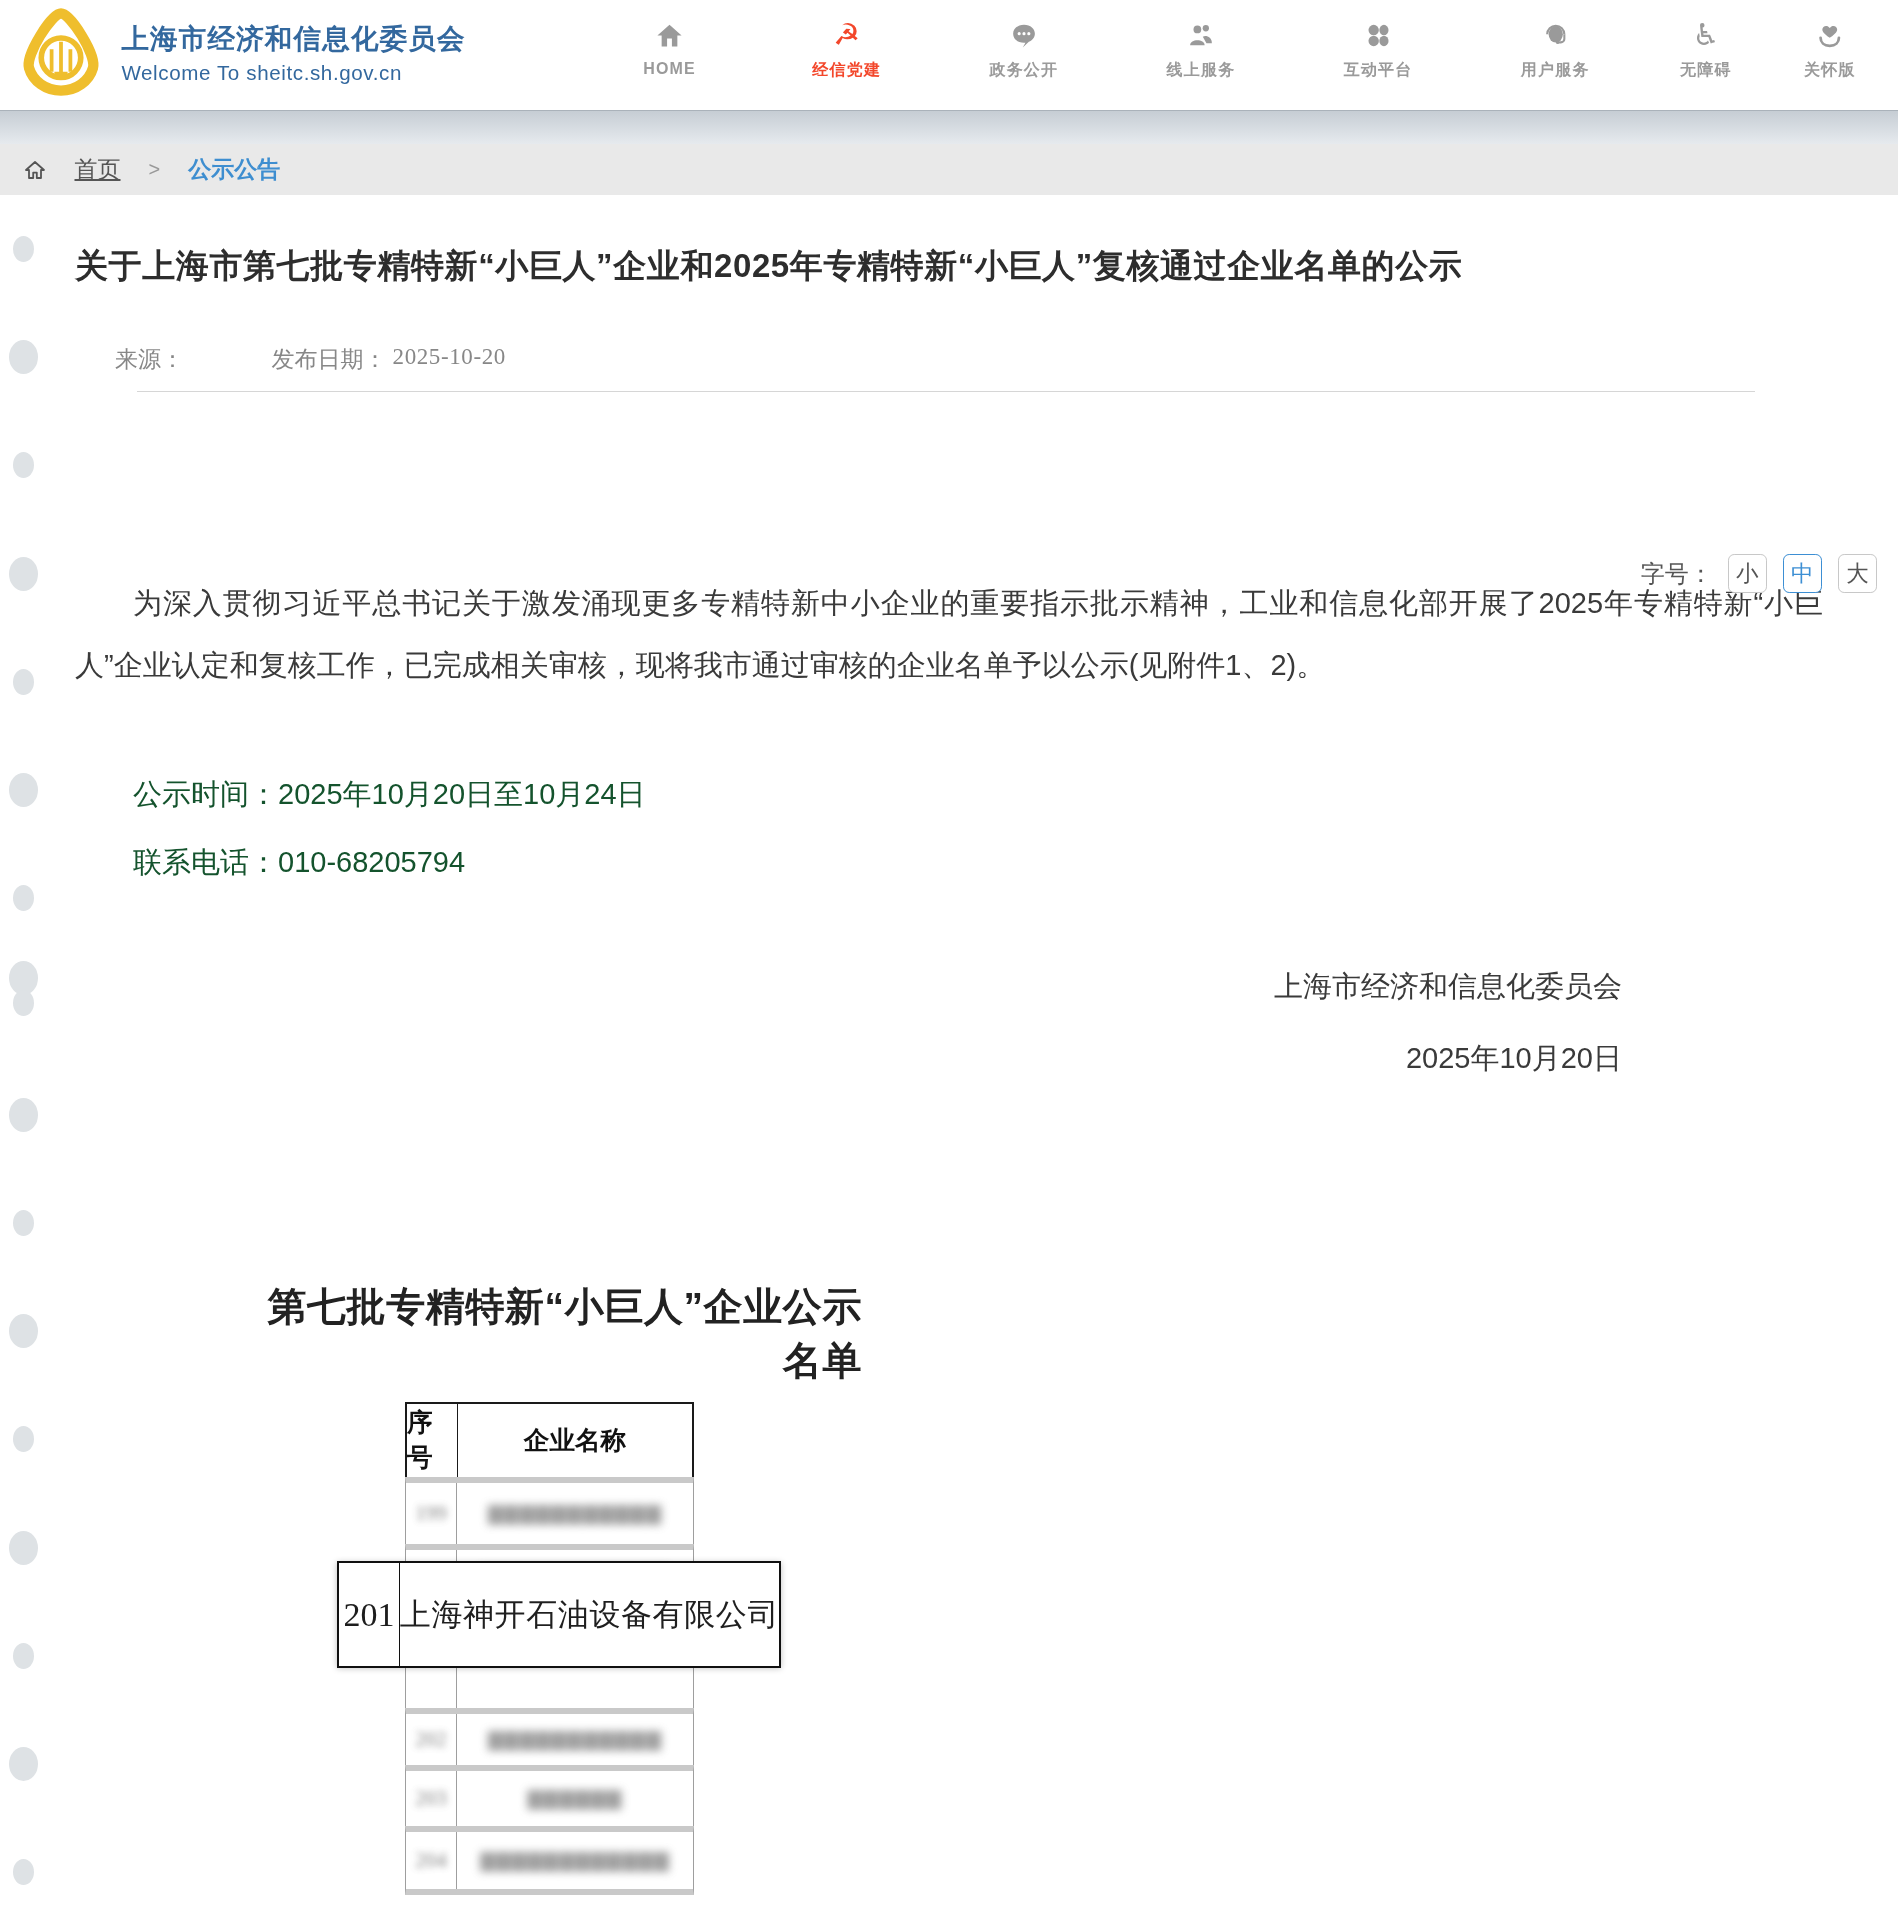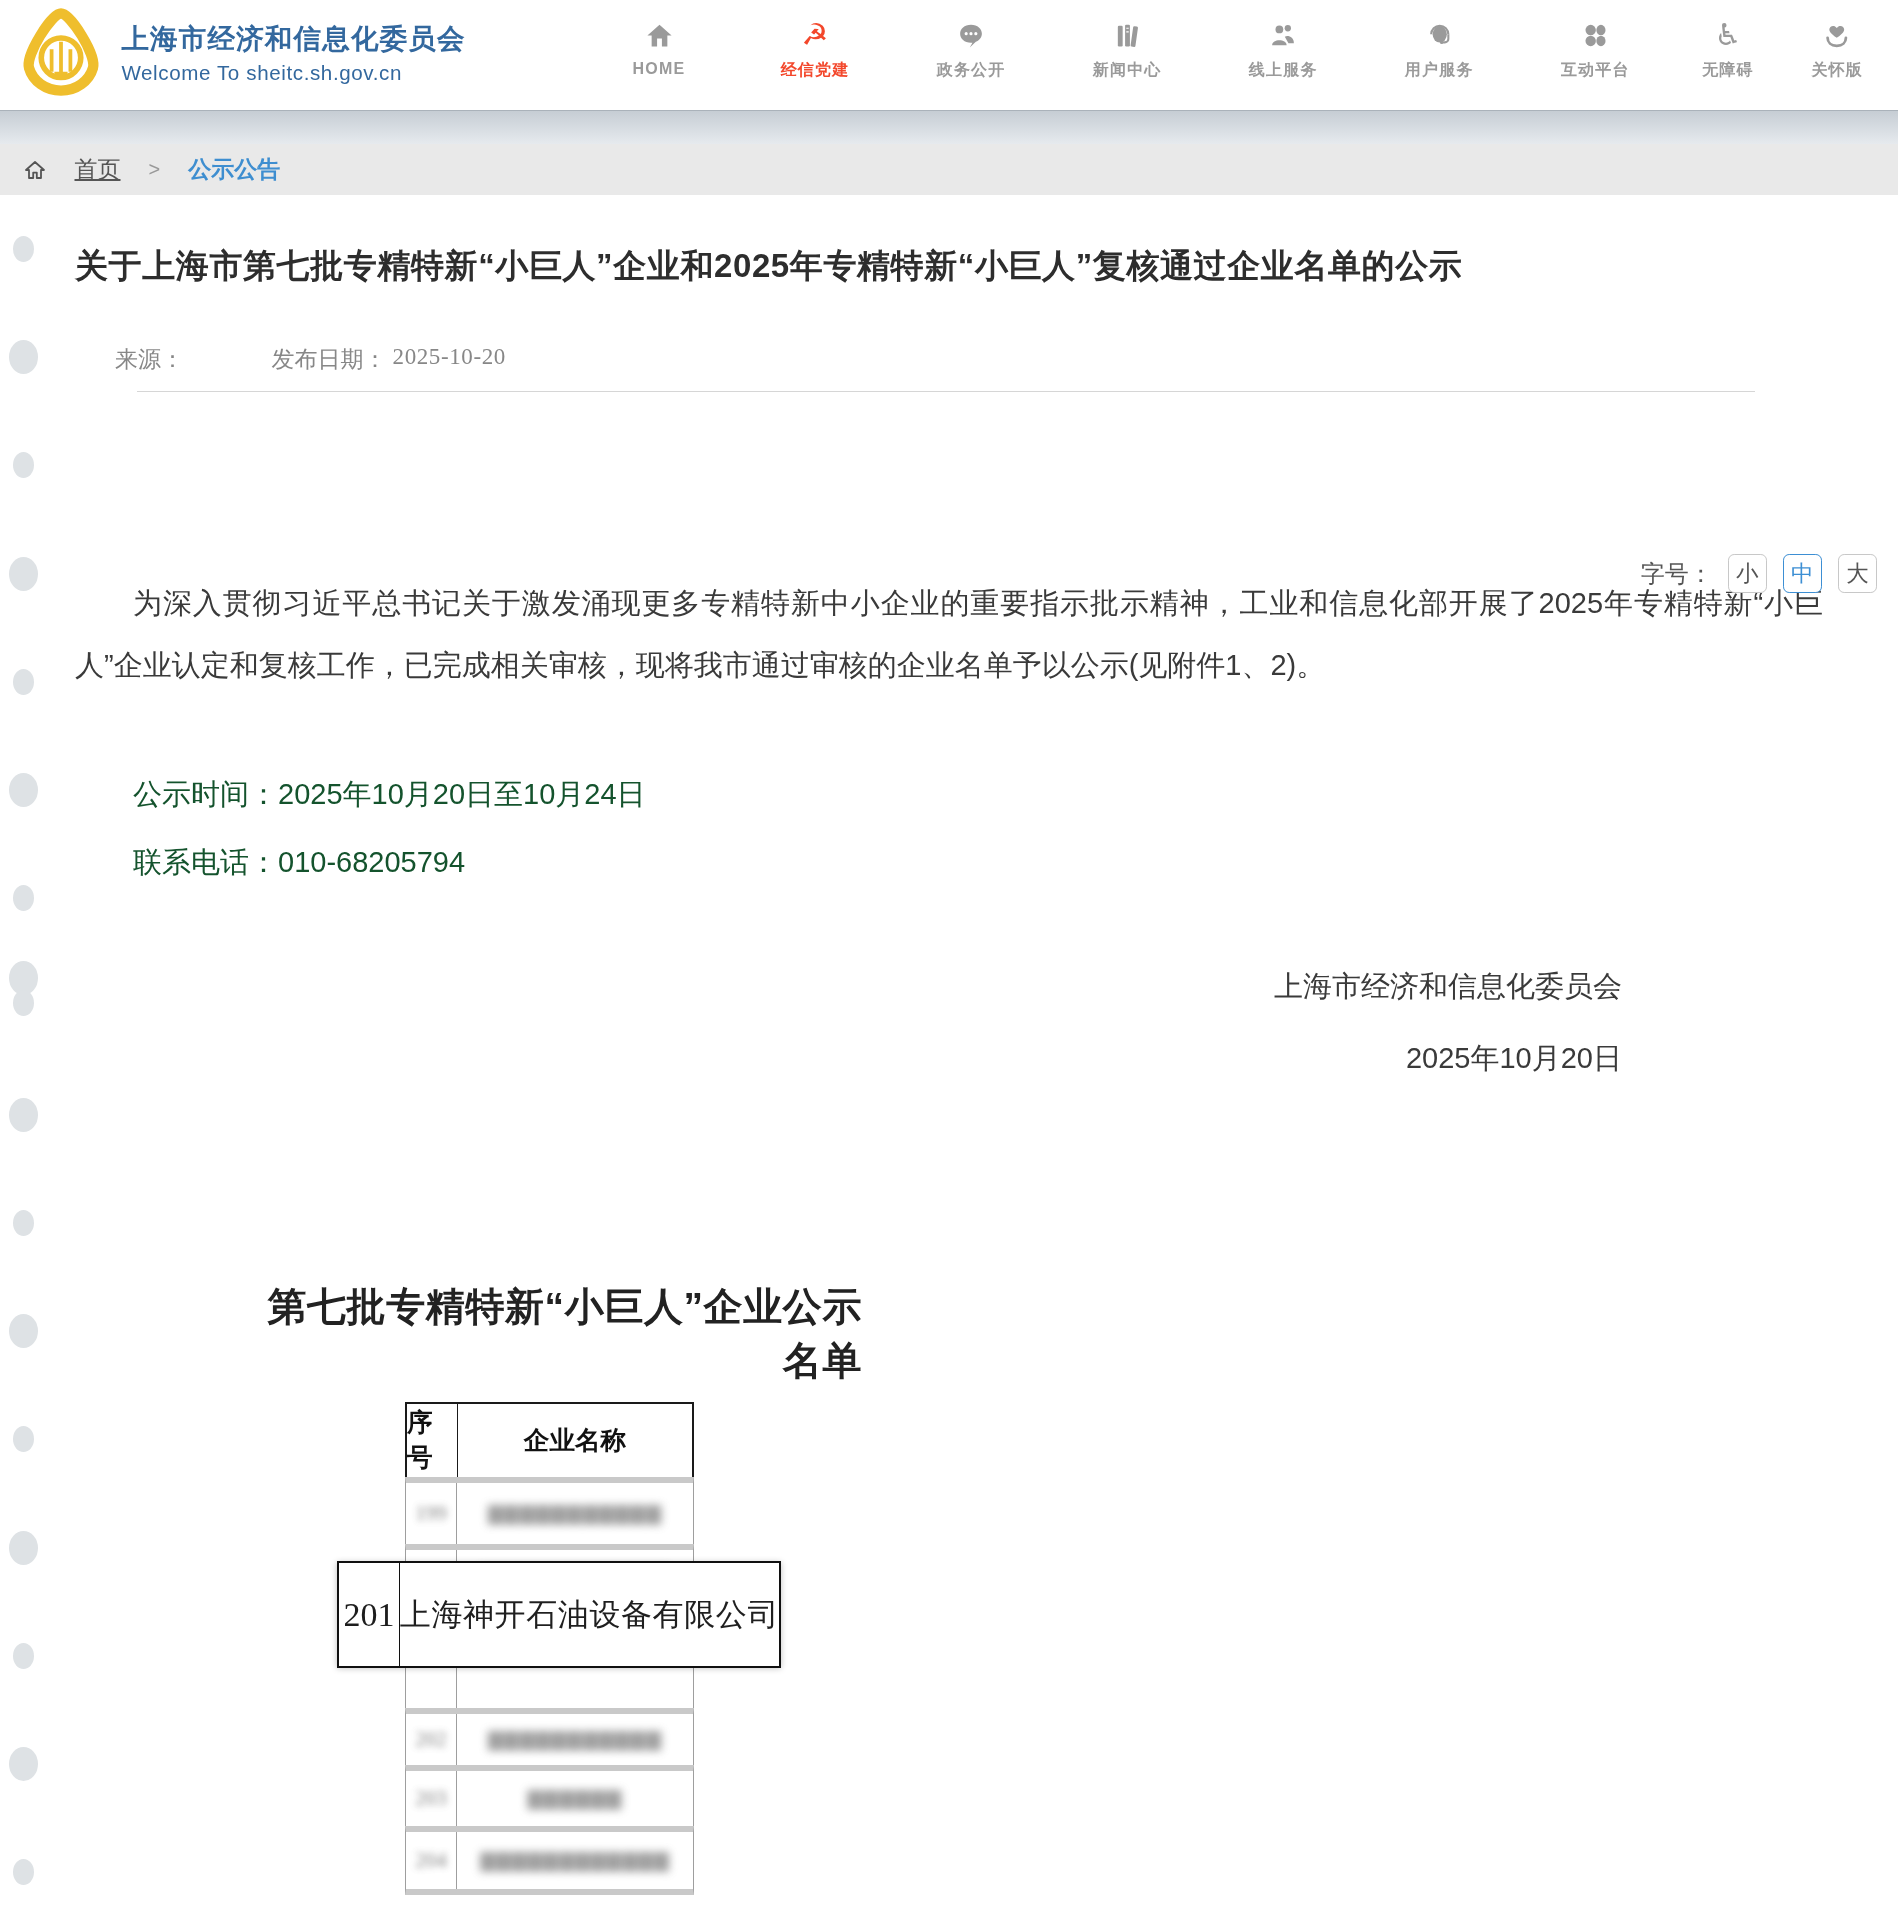--- a/index.html
+++ b/index.html
@@ -112,61 +112,50 @@
             <path d="M12 3 C6.5 3 3 6.5 3 10.5 C3 14.5 6.5 18 12 18 C12.4 18 12.8 18 13.2 17.9 L11 22 L16 17.2 C19 16 21 13.4 21 10.5 C21 6.5 17.5 3 12 3 Z" fill="#9A9A9A"></path>
             <circle cx="8" cy="10.5" r="1.3" fill="#fff"></circle>
               <circle cx="12" cy="10.5" r="1.3" fill="#fff"></circle>
               <circle cx="16" cy="10.5" r="1.3" fill="#fff"></circle>
           </svg>
         </span>
         <span class="lbl">政务公开</span>
       </div>
       <div class="nav-item">
         <span class="ico">
-          <svg width="29" height="29" viewBox="0 0 24 24">
-            <rect x="4" y="4" width="4" height="17" rx="1" fill="#9A9A9A"></rect>
-            <rect x="10" y="3" width="4" height="18" rx="1" fill="#9A9A9A"></rect>
-            <rect x="15.6" y="4.4" width="4" height="17" rx="1" transform="rotate(8 17.6 13)" fill="#9A9A9A"></rect>
-            <path d="M11 6 h2 M11 9 h2" stroke="#fff" stroke-width="1"></path>
-          </svg>
-        </span>
-        <span class="lbl">新闻中心</span>
-      </div>
-      <div class="nav-item">
-        <span class="ico">
           <svg width="30" height="29" viewBox="0 0 24 24">
             <circle cx="9" cy="7" r="3.2" fill="#9A9A9A"></circle>
               <path d="M3 20 C3 14.5 15 14.5 15 20 Z" fill="#9A9A9A"></path>
             <circle cx="16" cy="6" r="2.6" fill="#9A9A9A"></circle>
               <path d="M13.5 13 C16 11.5 21 13 21 18.5 L16.5 18.5" fill="#9A9A9A"></path>
           </svg>
         </span>
         <span class="lbl">线上服务</span>
       </div>
       <div class="nav-item">
         <span class="ico">
+          <svg width="29" height="29" viewBox="0 0 24 24">
+            <circle cx="8" cy="7.5" r="4.3" fill="#9A9A9A"></circle>
+            <ellipse cx="16.5" cy="7.5" rx="3.8" ry="4.3" fill="#9A9A9A"></ellipse>
+            <circle cx="8" cy="16.5" r="4.3" fill="#9A9A9A"></circle>
+            <ellipse cx="16.5" cy="16.5" rx="3.8" ry="4.3" fill="#9A9A9A"></ellipse>
+          </svg>
+        </span>
+        <span class="lbl">互动平台</span>
+      </div>
+      <div class="nav-item">
+        <span class="ico">
           <svg width="27.5" height="29" viewBox="0 0 24 24">
             <ellipse cx="12" cy="11" rx="6.2" ry="7.2" fill="#9A9A9A"></ellipse>
             <path d="M4.5 11 a7.5 7.5 0 0 1 15 0" fill="none" stroke="#9A9A9A" stroke-width="1.8"></path>
             <path d="M19.5 11 v4 a3 3 0 0 1 -3 3 h-2.5" fill="none" stroke="#9A9A9A" stroke-width="1.8"></path>
             <circle cx="13.6" cy="18" r="1.4" fill="#9A9A9A"></circle>
           </svg>
         </span>
         <span class="lbl">用户服务</span>
-      </div>
-      <div class="nav-item">
-        <span class="ico">
-          <svg width="29" height="29" viewBox="0 0 24 24">
-            <circle cx="8" cy="7.5" r="4.3" fill="#9A9A9A"></circle>
-            <ellipse cx="16.5" cy="7.5" rx="3.8" ry="4.3" fill="#9A9A9A"></ellipse>
-            <circle cx="8" cy="16.5" r="4.3" fill="#9A9A9A"></circle>
-            <ellipse cx="16.5" cy="16.5" rx="3.8" ry="4.3" fill="#9A9A9A"></ellipse>
-          </svg>
-        </span>
-        <span class="lbl">互动平台</span>
       </div>
       <div class="nav-pair">
         <div class="nav-item">
           <span class="ico glyph-ico">♿</span>
           <span class="lbl">无障碍</span>
         </div>
         <div class="nav-item">
           <span class="ico">
             <svg width="27.5" height="29" viewBox="0 0 24 24">
               <path d="M12 5.5 C10 2.5 5.5 3.5 5.5 7 C5.5 10 12 14 12 14 C12 14 18.5 10 18.5 7 C18.5 3.5 14 2.5 12 5.5 Z" fill="#9A9A9A"></path>

